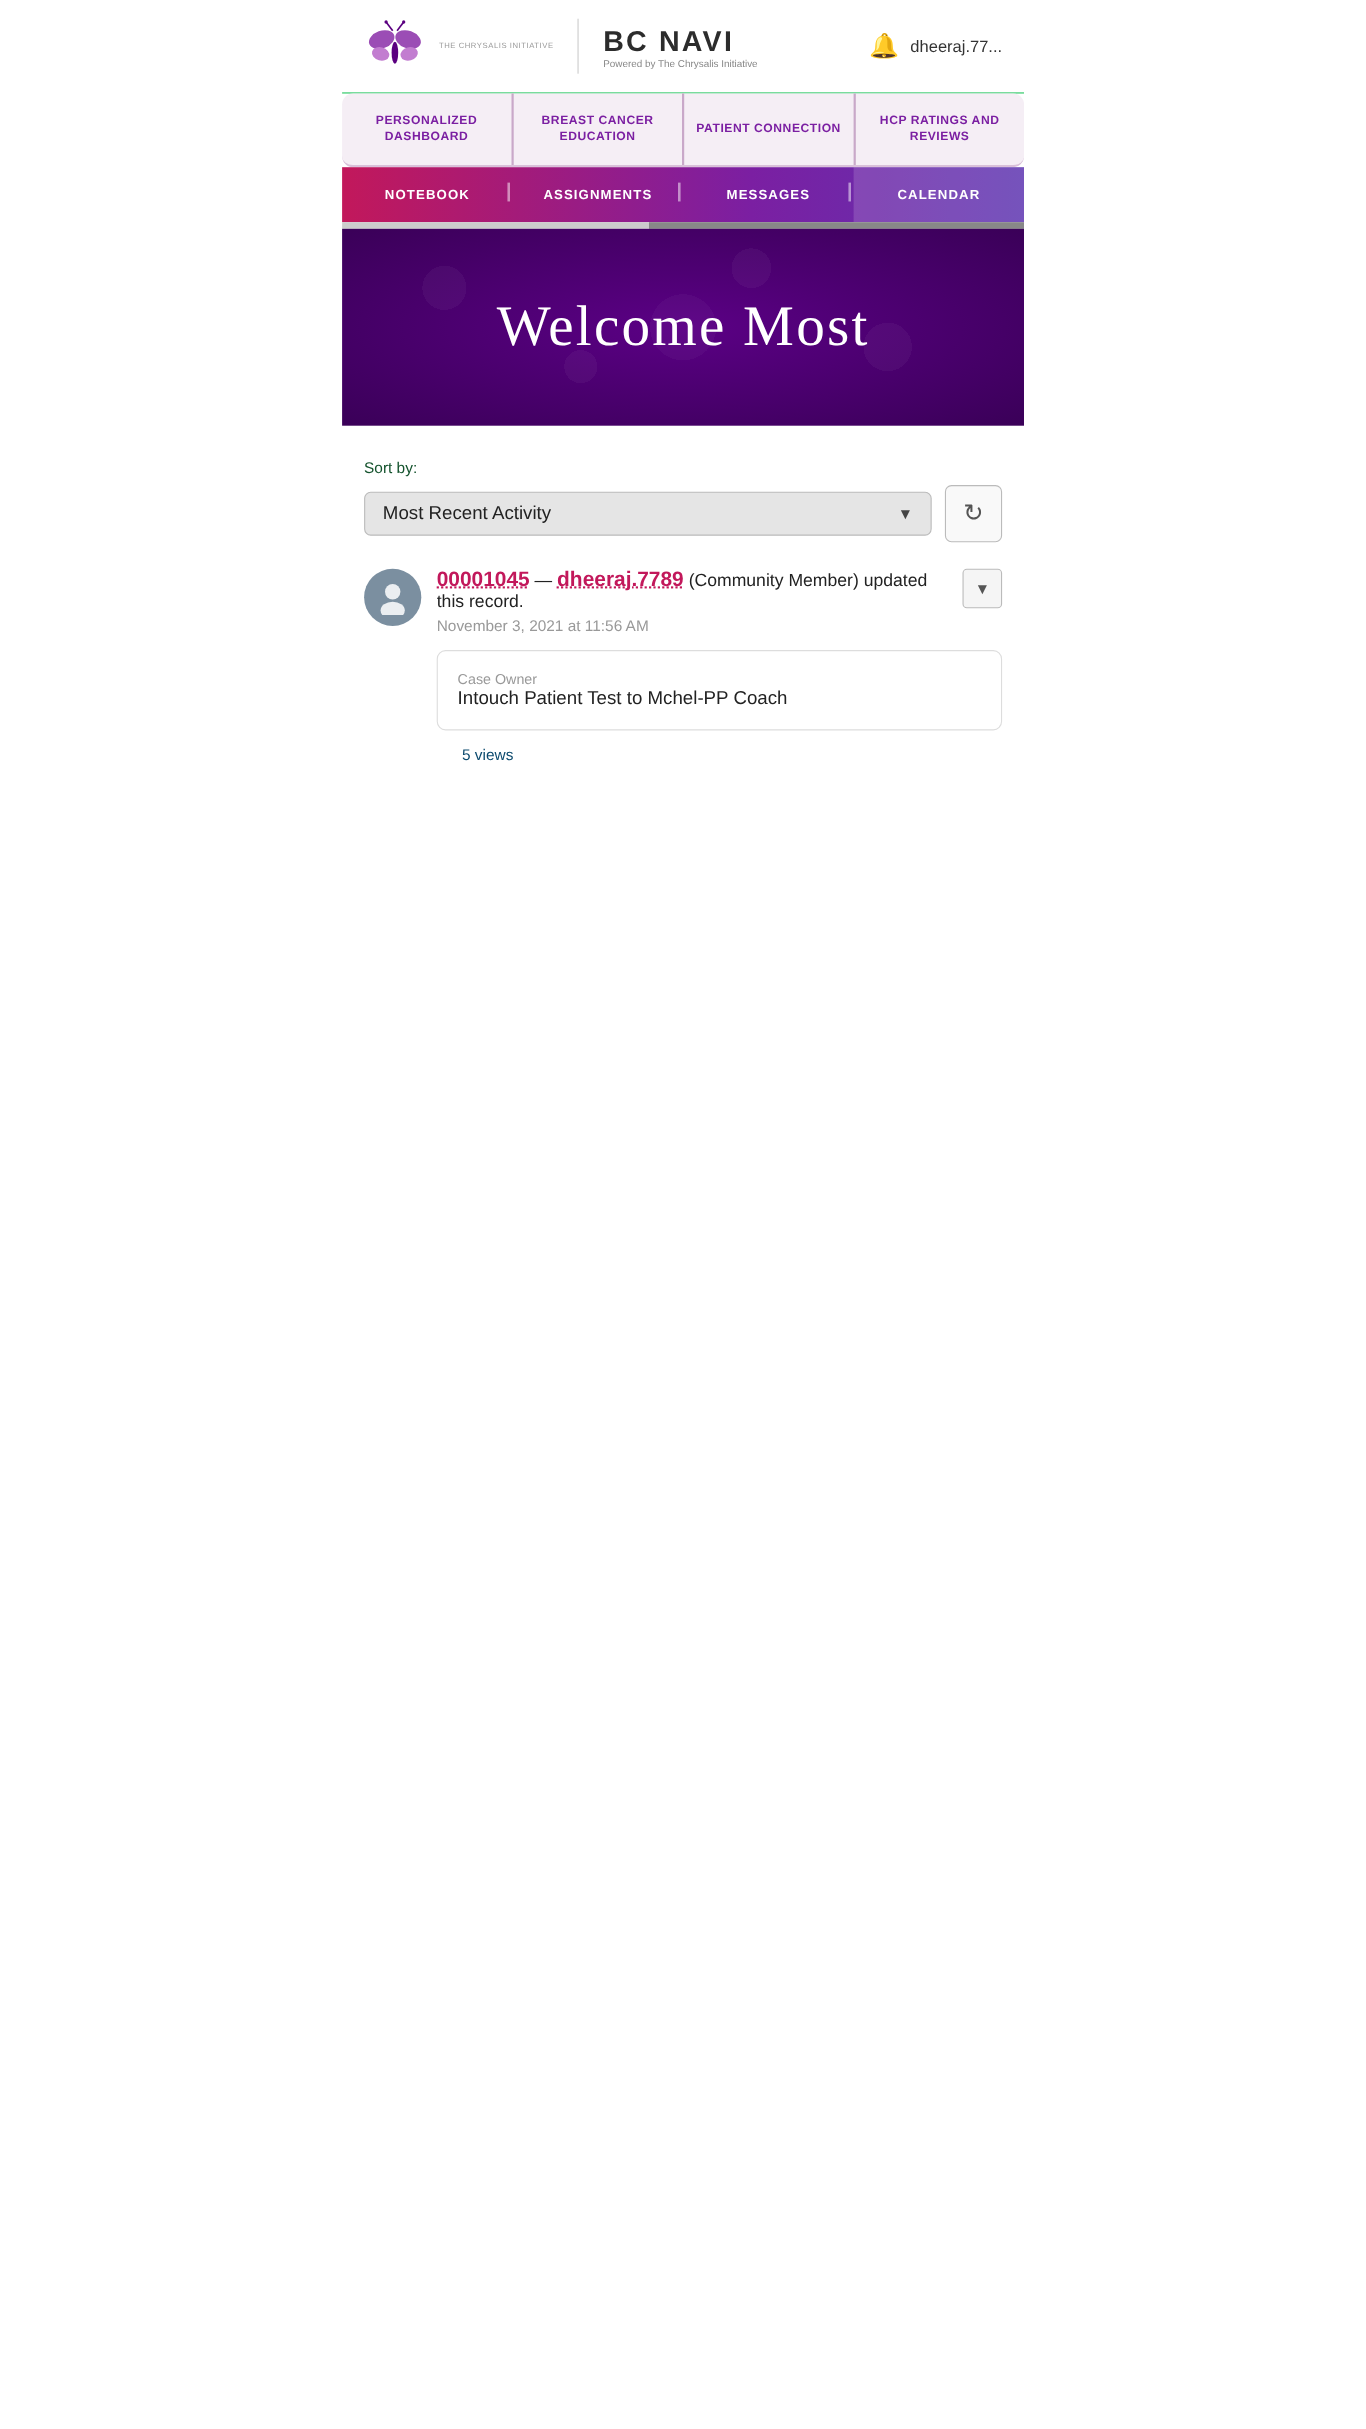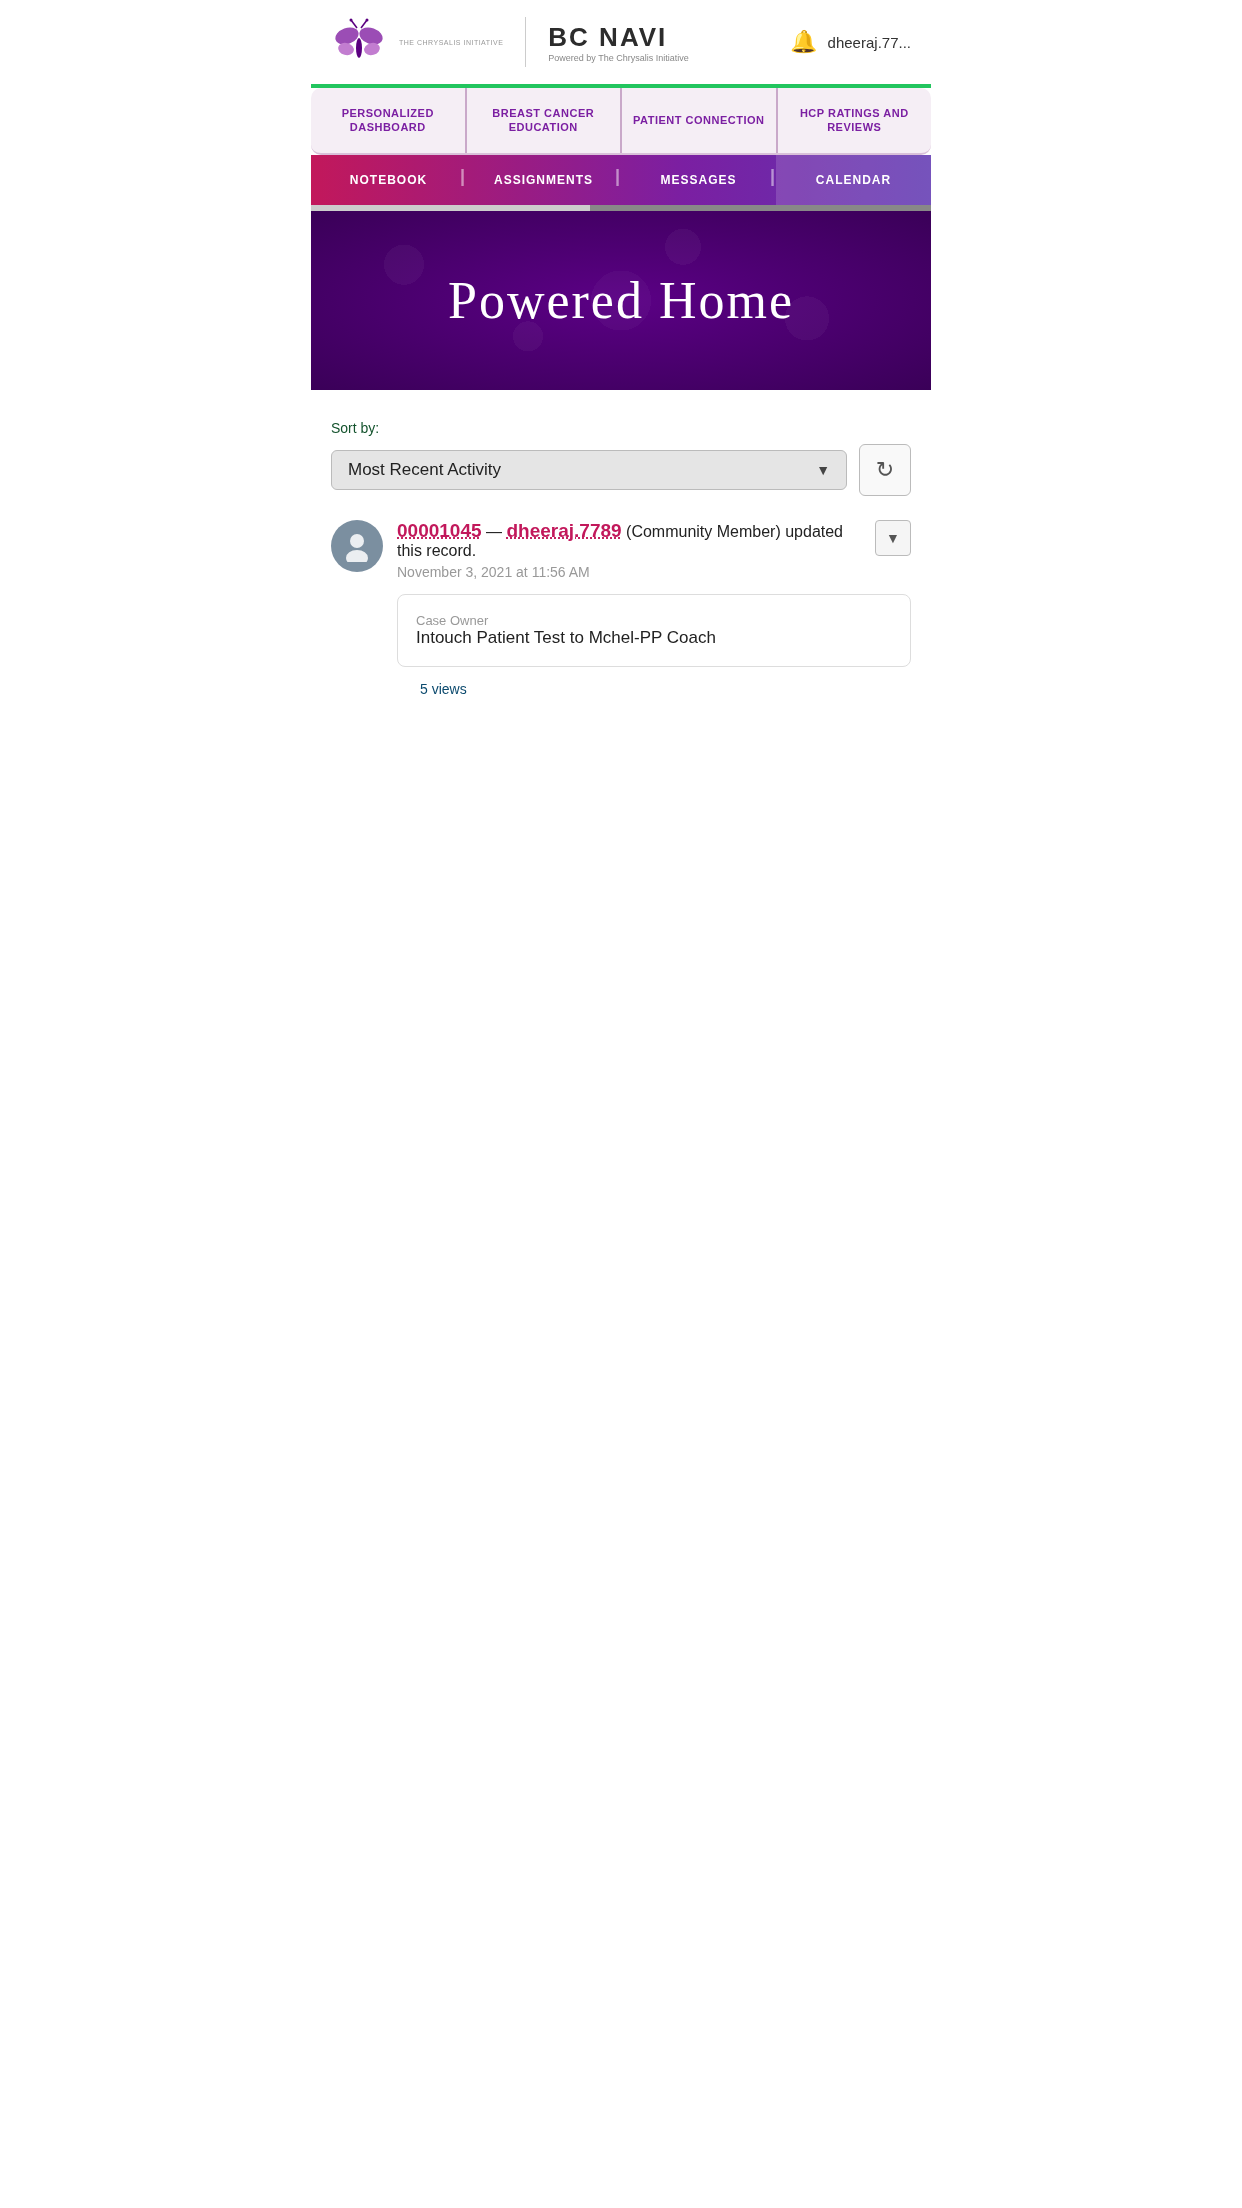--- a/index.html
+++ b/index.html
@@ -13,21 +13,21 @@
       overflow-x: hidden;
     }
 
     
     .header {
       display: flex;
       align-items: center;
       justify-content: space-between;
       padding: 14px 20px;
       background: #fff;
-      border-bottom: 4px solid #22c55e;
+      border-bottom: 1px solid #22c55e;
     }
     .header-logo {
       display: flex;
       align-items: center;
       gap: 12px;
     }
     .logo-icon {
       width: 56px;
       height: 56px;
       display: flex;
@@ -385,21 +385,21 @@
   <div class="nav-bottom-item active">
     <span>CALENDAR</span>
   </div>
 </nav>
 
 <div class="scroll-bar-wrap">
   <div class="scroll-bar-inner"></div>
 </div>
 
 <section class="welcome-banner">
-  <h1 class="welcome-title">Powered Home</h1>
+  <h1 class="welcome-title">Welcome Most</h1>
 </section>
 
 <main class="main-content">
 
   <div class="sort-label">Sort by:</div>
   <div class="sort-row">
     <div class="sort-select">
       <span>Most Recent Activity</span>
       <span class="sort-dropdown-arrow">▼</span>
     </div>

